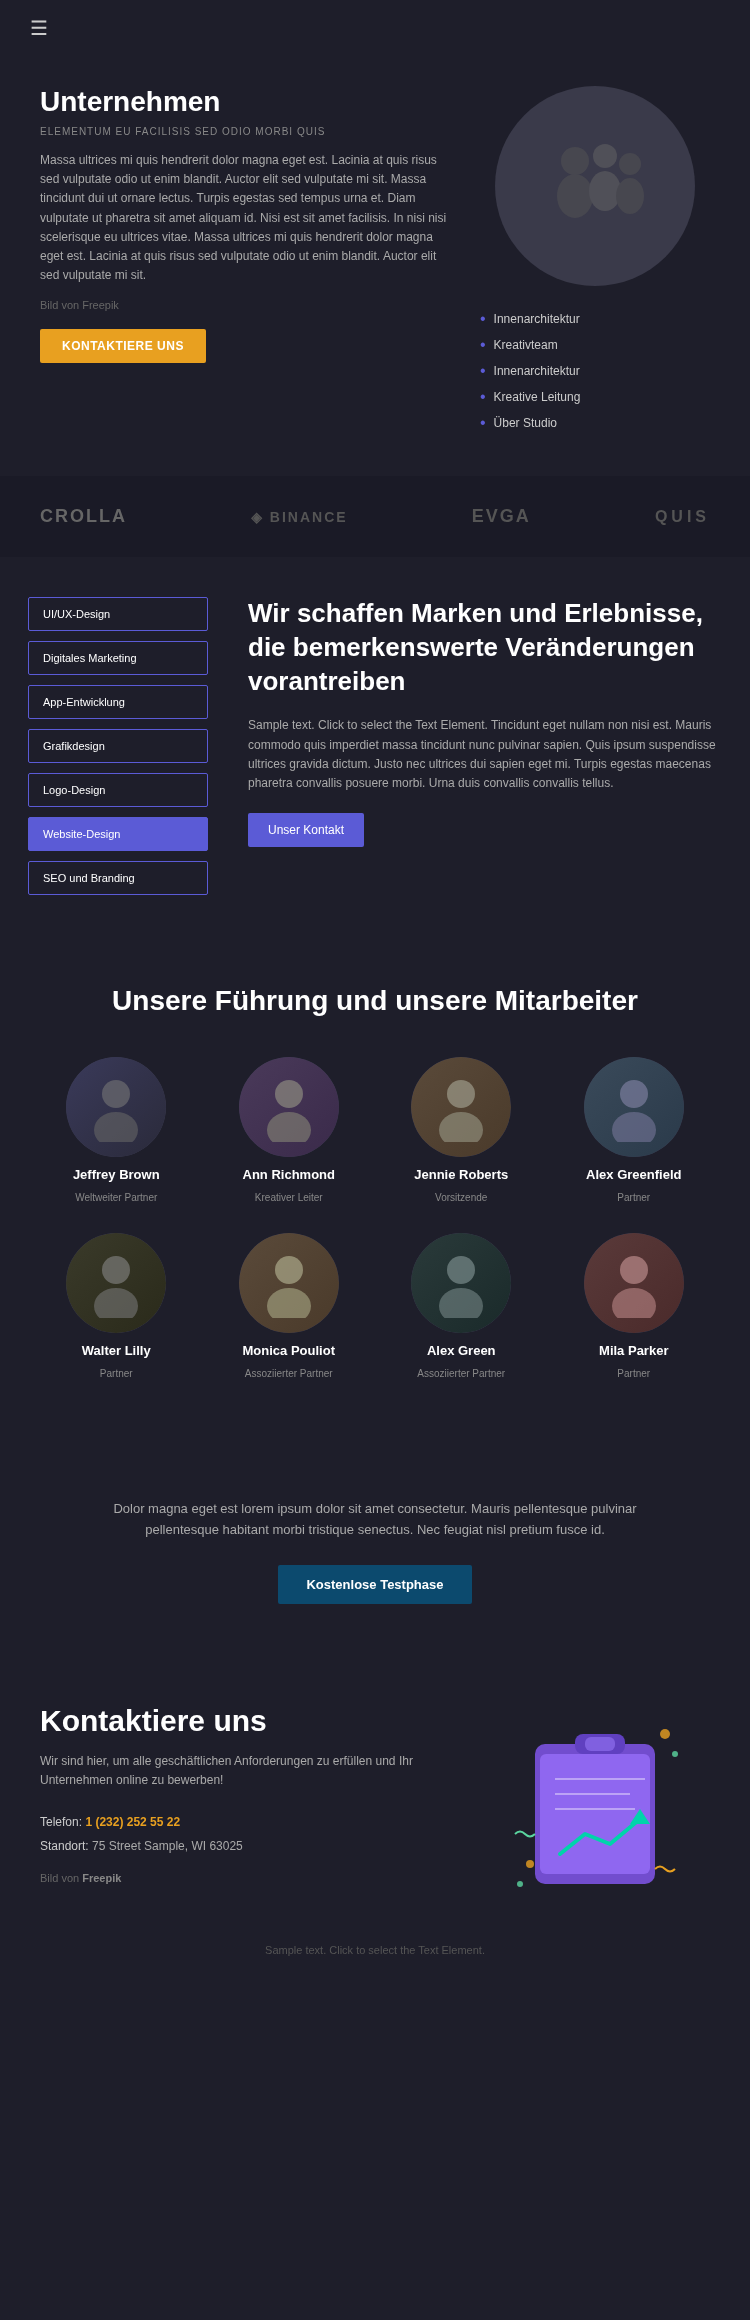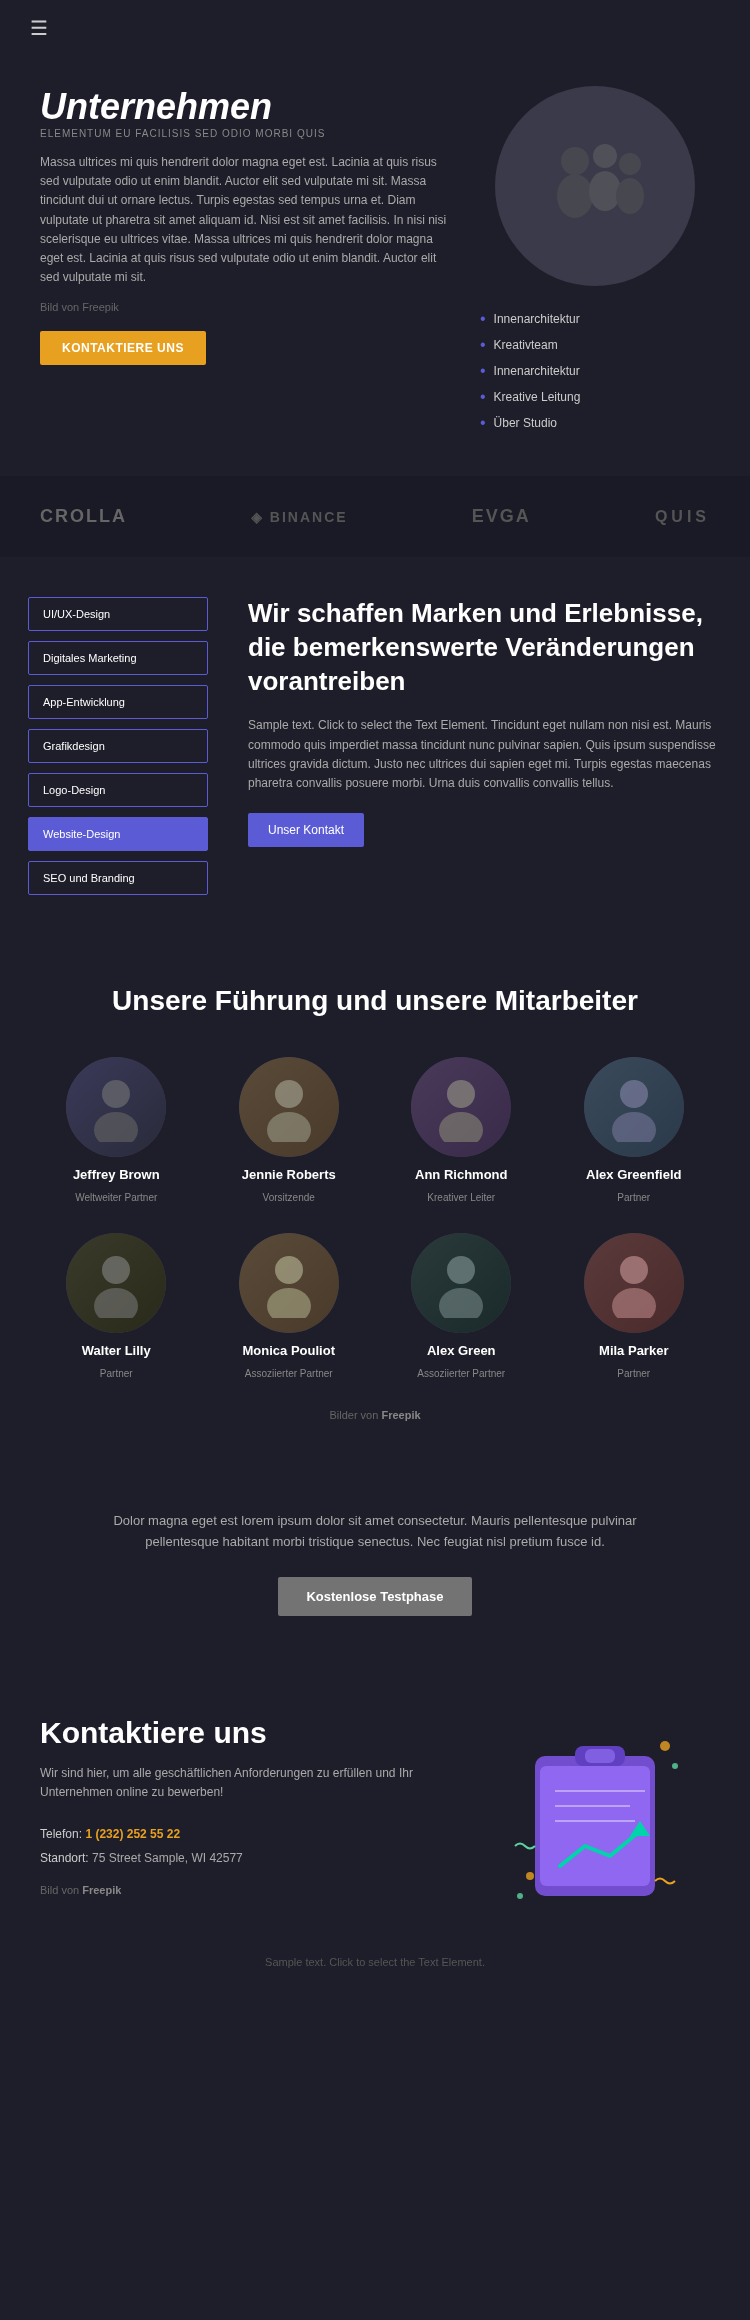--- a/index.html
+++ b/index.html
@@ -30,24 +30,24 @@
       display: flex;
       gap: 30px;
     }
     .section-unternehmen .left {
       flex: 1;
     }
     .section-unternehmen .right {
       width: 230px;
     }
     .section-title {
-      font-size: 36px;
-      font-weight: bold;
-      color: #fff;
-      font-style: italic;
+      font-size: 28px;
+      font-weight: bold;
+      margin-bottom: 8px;
+      color: #fff;
     }
     .section-subtitle {
       font-size: 10px;
       letter-spacing: 1px;
       color: #888;
       margin-bottom: 14px;
       text-transform: uppercase;
     }
     .section-body {
       font-size: 12px;
@@ -234,21 +234,21 @@
       padding: 60px 80px;
       text-align: center;
     }
     .cta-text {
       font-size: 13px;
       color: #aaa;
       line-height: 1.6;
       margin-bottom: 24px;
     }
     .btn-cta {
-      background: #737373;
+      background: #0c4a6e;
       color: #fff;
       border: none;
       padding: 12px 28px;
       font-size: 13px;
       cursor: pointer;
       border-radius: 2px;
       font-weight: bold;
     }
 
     
@@ -404,46 +404,46 @@
             <ellipse cx="35" cy="58" rx="22" ry="18" fill="#666"></ellipse>
           </svg>
         </div>
       </div>
       <span class="team-name">Jeffrey Brown</span>
       <span class="team-role">Weltweiter Partner</span>
     </div>
 
     <div class="team-member">
       <div class="team-avatar">
+        <div class="avatar-silhouette" style="background: linear-gradient(135deg, #4a3a5a, #3a2a4a);">
+          <svg width="70" height="70" viewBox="0 0 70 70">
+            <circle cx="35" cy="22" r="14" fill="#998"></circle>
+            <ellipse cx="35" cy="58" rx="22" ry="18" fill="#887"></ellipse>
+          </svg>
+        </div>
+      </div>
+      <span class="team-name">Ann Richmond</span>
+      <span class="team-role">Kreativer Leiter</span>
+    </div>
+
+    <div class="team-member">
+      <div class="team-avatar">
         <div class="avatar-silhouette" style="background: linear-gradient(135deg, #5a4a3a, #4a3a2a);">
           <svg width="70" height="70" viewBox="0 0 70 70">
             <circle cx="35" cy="22" r="14" fill="#aa9"></circle>
             <ellipse cx="35" cy="58" rx="22" ry="18" fill="#998"></ellipse>
           </svg>
         </div>
       </div>
       <span class="team-name">Jennie Roberts</span>
       <span class="team-role">Vorsitzende</span>
     </div>
 
     <div class="team-member">
       <div class="team-avatar">
-        <div class="avatar-silhouette" style="background: linear-gradient(135deg, #4a3a5a, #3a2a4a);">
-          <svg width="70" height="70" viewBox="0 0 70 70">
-            <circle cx="35" cy="22" r="14" fill="#998"></circle>
-            <ellipse cx="35" cy="58" rx="22" ry="18" fill="#887"></ellipse>
-          </svg>
-        </div>
-      </div>
-      <span class="team-name">Ann Richmond</span>
-      <span class="team-role">Kreativer Leiter</span>
-    </div>
-
-    <div class="team-member">
-      <div class="team-avatar">
         <div class="avatar-silhouette" style="background: linear-gradient(135deg, #3a4a5a, #2a3a4a);">
           <svg width="70" height="70" viewBox="0 0 70 70">
             <circle cx="35" cy="22" r="14" fill="#88a"></circle>
             <ellipse cx="35" cy="58" rx="22" ry="18" fill="#779"></ellipse>
           </svg>
         </div>
       </div>
       <span class="team-name">Alex Greenfield</span>
       <span class="team-role">Partner</span>
     </div>
@@ -497,40 +497,37 @@
             <circle cx="35" cy="22" r="14" fill="#c99"></circle>
             <ellipse cx="35" cy="58" rx="22" ry="18" fill="#b88"></ellipse>
           </svg>
         </div>
       </div>
       <span class="team-name">Mila Parker</span>
       <span class="team-role">Partner</span>
     </div>
   </div>
 
-  <p class="freepik-credit">
-    <span>Bilder von </span><strong>Freepik</strong>
-  </p>
 </div>
 
 <div class="section-cta">
   <p class="cta-text">Dolor magna eget est lorem ipsum dolor sit amet consectetur. Mauris pellentesque pulvinar pellentesque habitant morbi tristique senectus. Nec feugiat nisl pretium fusce id.</p>
   <button class="btn-cta">Kostenlose Testphase</button>
 </div>
 
 <div class="section-kontakt">
   <div class="kontakt-left">
     <h2 class="kontakt-title">Kontaktiere uns</h2>
     <p class="kontakt-desc">Wir sind hier, um alle geschäftlichen Anforderungen zu erfüllen und Ihr Unternehmen online zu bewerben!</p>
     <div class="kontakt-info">
       <div>
         <span class="label">Telefon: </span><span class="highlight">1 (232) 252 55 22</span>
       </div>
       <div>
-        <span class="label">Standort: </span><span>75 Street Sample, WI 42577</span>
+        <span class="label">Standort: </span><span>75 Street Sample, WI 63025</span>
       </div>
     </div>
     <p class="kontakt-freepik">
       Bild von <span>Freepik</span>
     </p>
   </div>
   <div class="kontakt-right">
 
     <div class="clipboard-illustration">
       <svg width="180" height="200" viewBox="0 0 180 200" fill="none">

